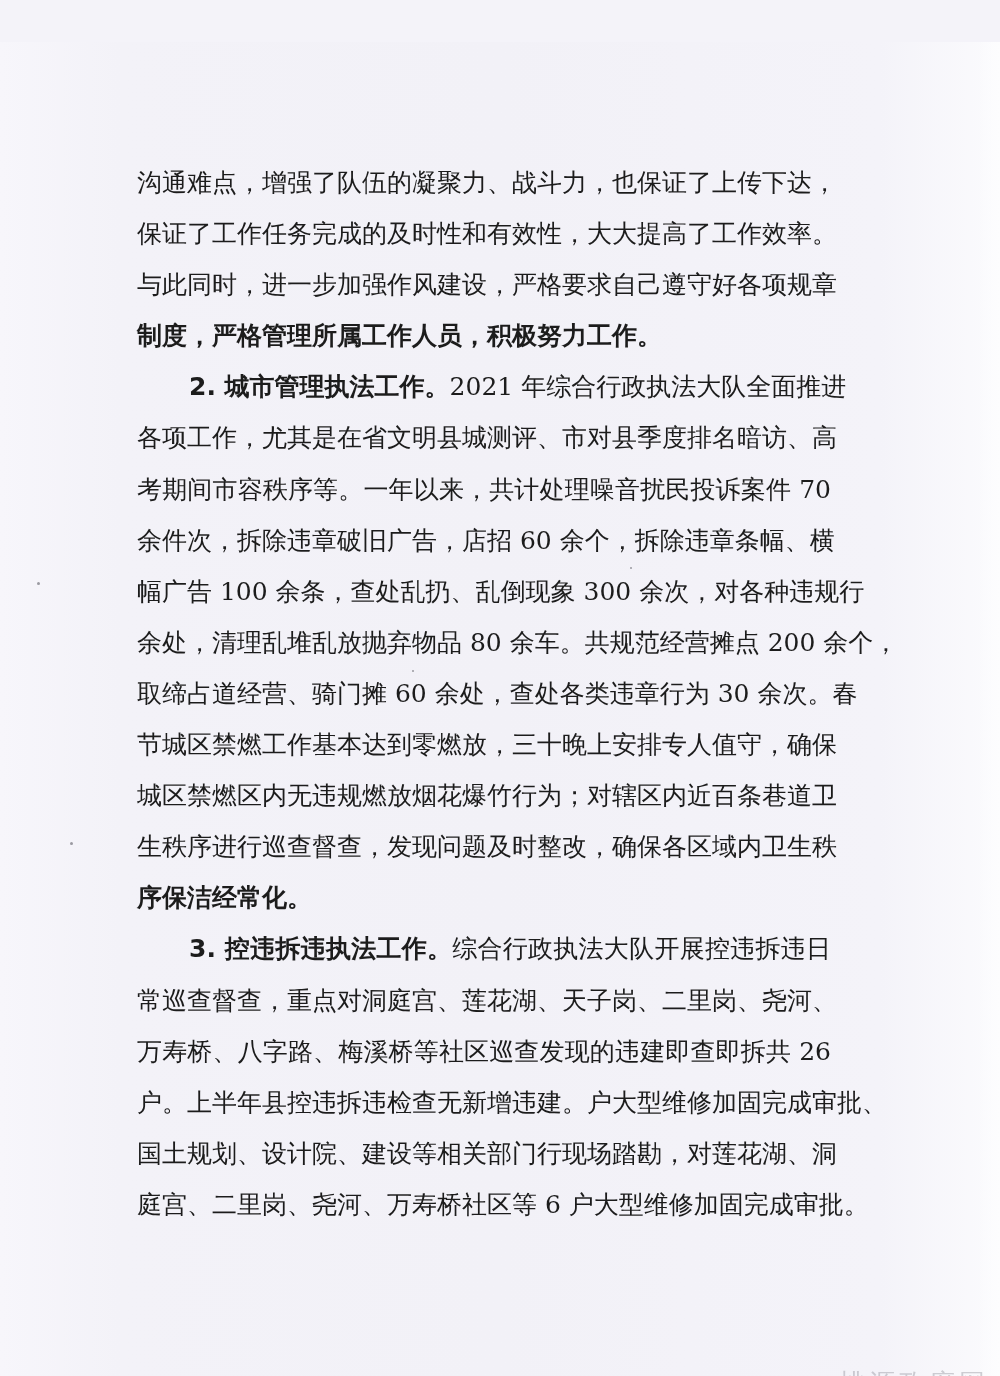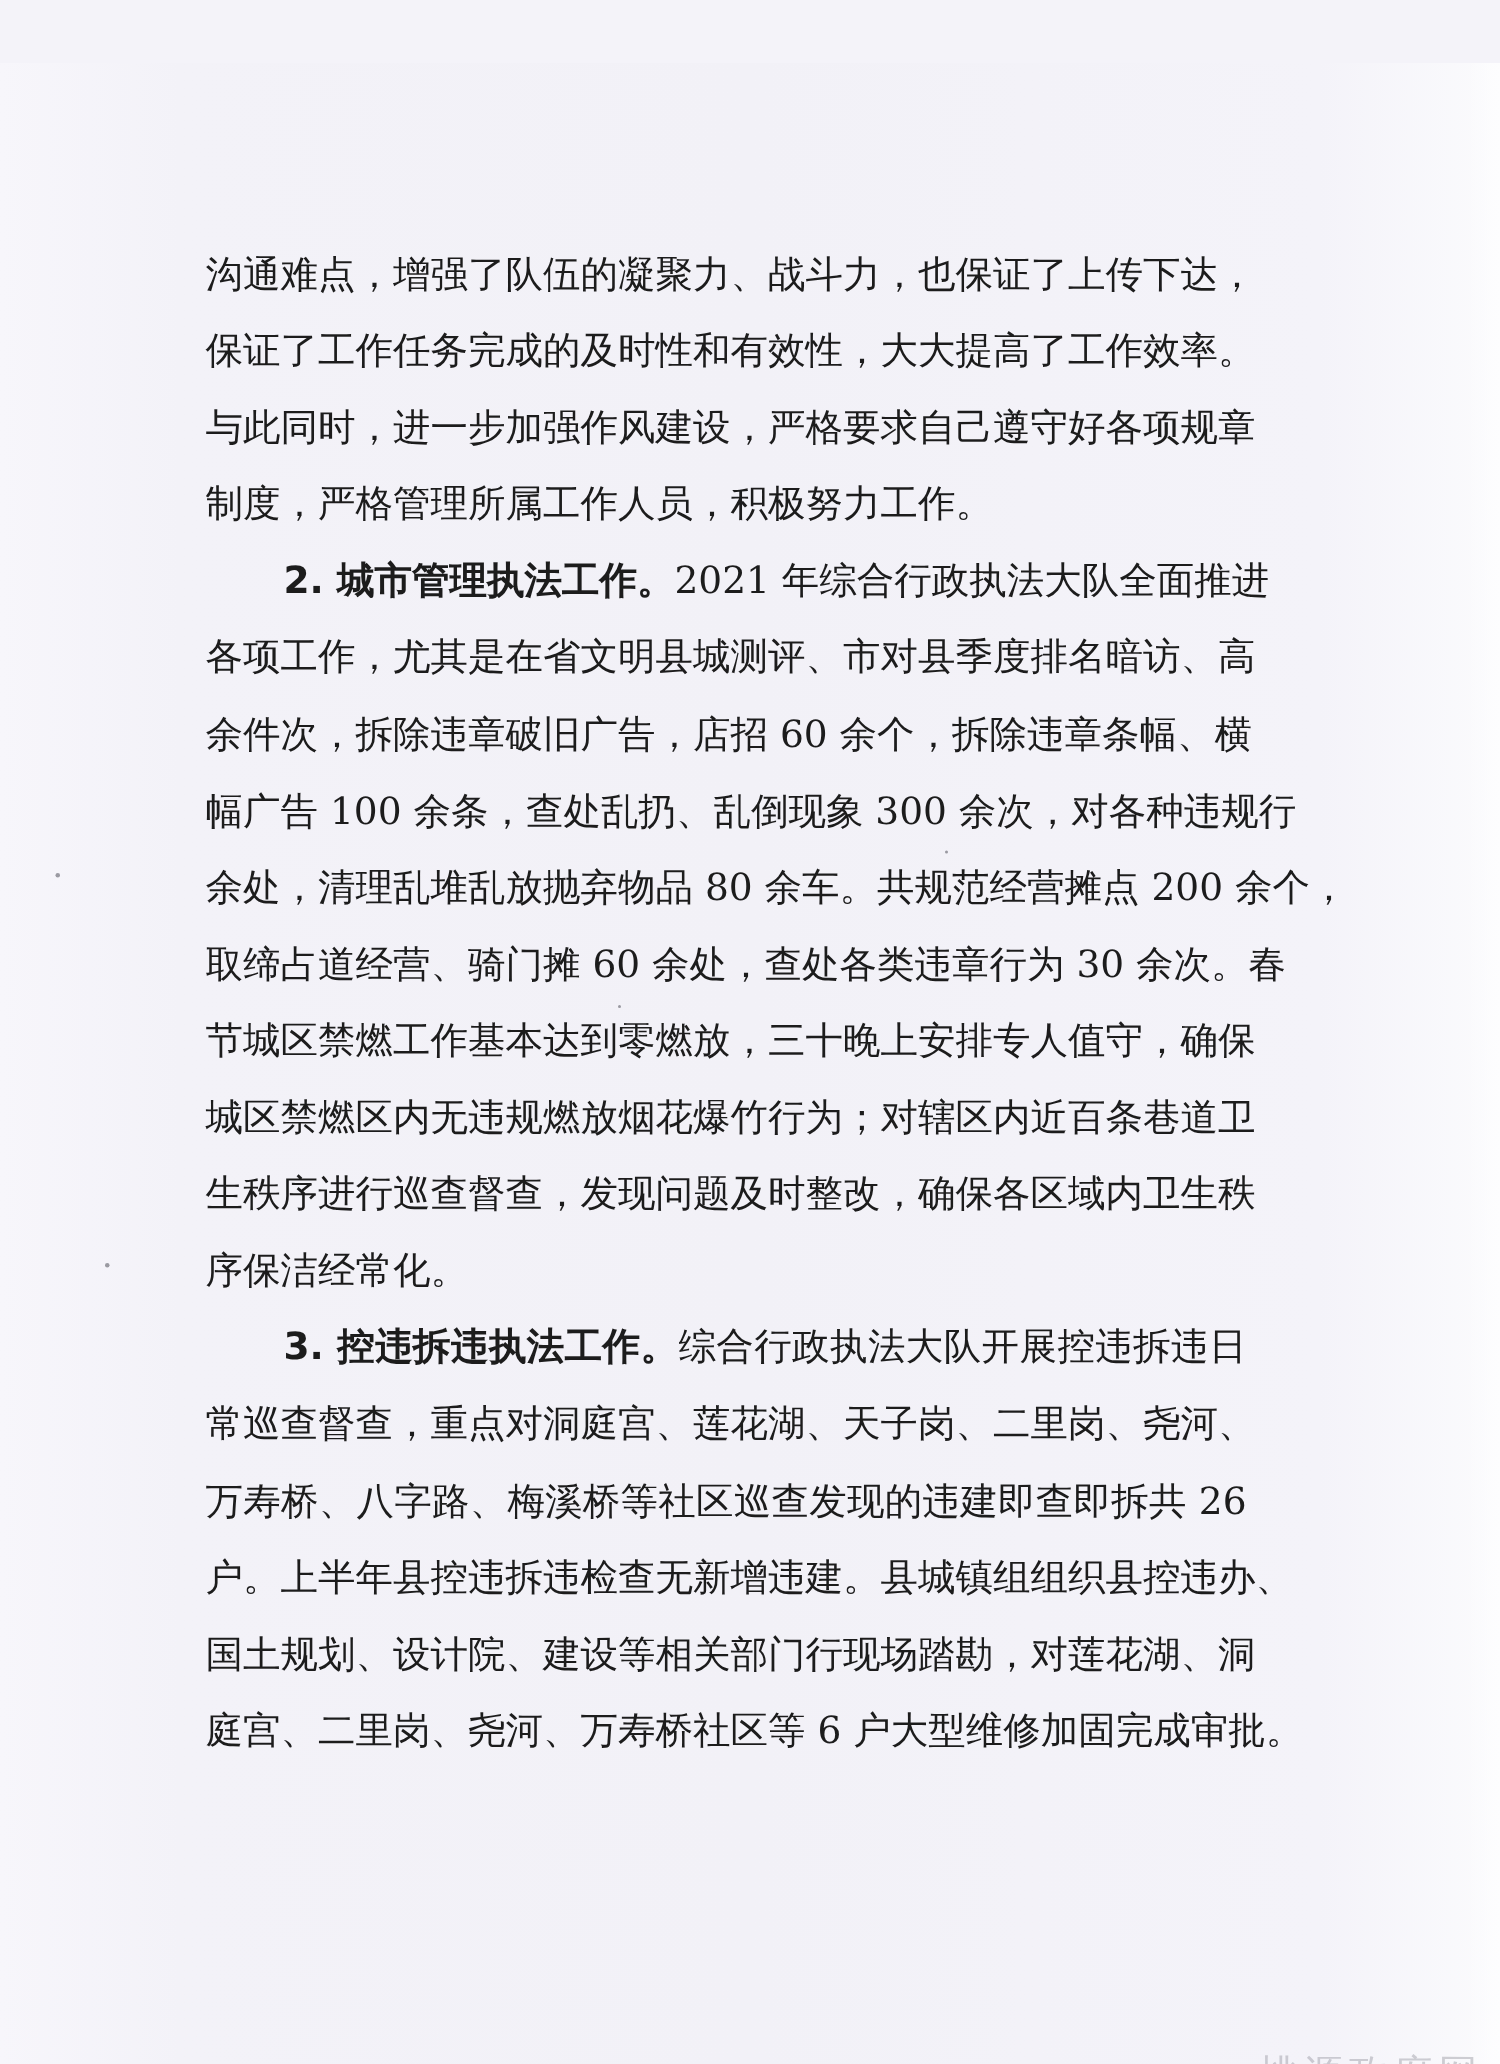--- a/index.html
+++ b/index.html
@@ -36,21 +36,21 @@
     }
     .line {
       height: 51.1px;
       line-height: 44px;
       font-size: 25px;
       white-space: nowrap;
       display: flex;
       justify-content: space-between;
       letter-spacing: 0;
     }
-    .line.last { justify-content: flex-start; }
+    .line.last { justify-content: flex-start; font-weight: bold; }
     .line.indent { padding-left: 52px; }
     .heading {
       font-weight: bold;
       font-family: "DejaVu Sans", "Liberation Sans", sans-serif;
     }
     .justify {
       text-align: justify;
       text-align-last: justify;
       display: block;
       width: 100%;
@@ -116,20 +116,23 @@
     <div class="line last">
         <span>制度，严格管理所属工作人员，积极努力工作。</span>
       </div>
     <div class="line indent">
         <span class="justify"><span class="heading">2. 城市管理执法工作。</span><span>2021 年综合行政执法大队全面推进</span></span>
       </div>
     <div class="line">
         <span class="justify">各项工作，尤其是在省文明县城测评、市对县季度排名暗访、高</span>
       </div>
     <div class="line">
+        <span class="justify">考期间市容秩序等。一年以来，共计处理噪音扰民投诉案件 70</span>
+      </div>
+    <div class="line">
         <span class="justify">余件次，拆除违章破旧广告，店招 60 余个，拆除违章条幅、横</span>
       </div>
     <div class="line">
         <span class="justify">幅广告 100 余条，查处乱扔、乱倒现象 300 余次，对各种违规行</span>
       </div>
     <div class="line">
         <span class="justify">余处，清理乱堆乱放抛弃物品 80 余车。共规范经营摊点 200 余个，</span>
       </div>
     <div class="line">
         <span class="justify">取缔占道经营、骑门摊 60 余处，查处各类违章行为 30 余次。春</span>
@@ -149,21 +152,21 @@
     <div class="line indent">
         <span class="justify"><span class="heading">3. 控违拆违执法工作。</span><span>综合行政执法大队开展控违拆违日</span></span>
       </div>
     <div class="line">
         <span class="justify">常巡查督查，重点对洞庭宫、莲花湖、天子岗、二里岗、尧河、</span>
       </div>
     <div class="line">
         <span class="justify">万寿桥、八字路、梅溪桥等社区巡查发现的违建即查即拆共 26</span>
       </div>
     <div class="line">
-        <span class="justify">户。上半年县控违拆违检查无新增违建。县城镇组组织县控违办、</span>
+        <span class="justify">户。上半年县控违拆违检查无新增违建。户大型维修加固完成审批、</span>
       </div>
     <div class="line">
         <span class="justify">国土规划、设计院、建设等相关部门行现场踏勘，对莲花湖、洞</span>
       </div>
     <div class="line">
         <span class="justify">庭宫、二里岗、尧河、万寿桥社区等 6 户大型维修加固完成审批。</span>
       </div>
   </div>
 
   <div class="wm-rule"></div>

